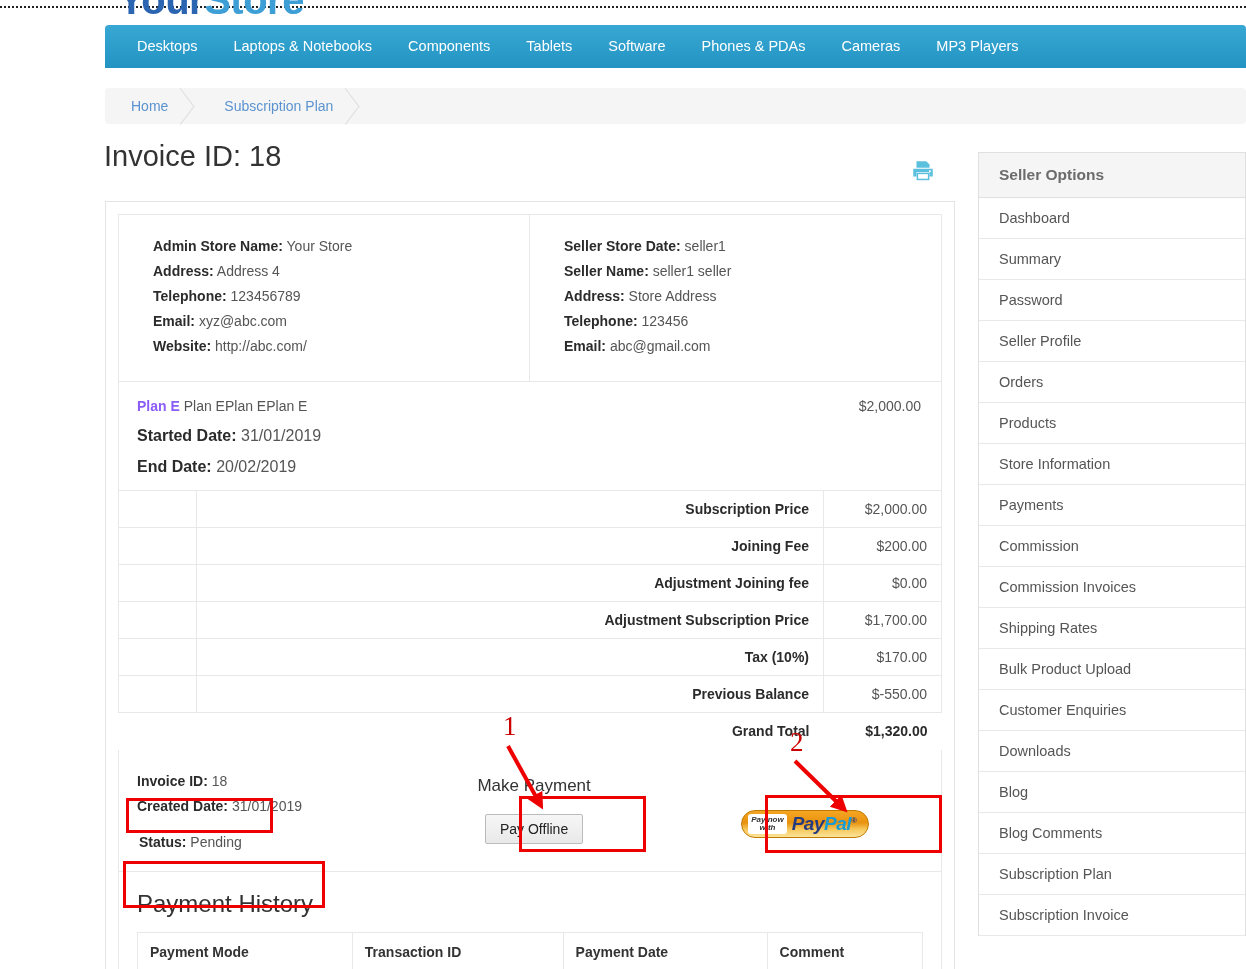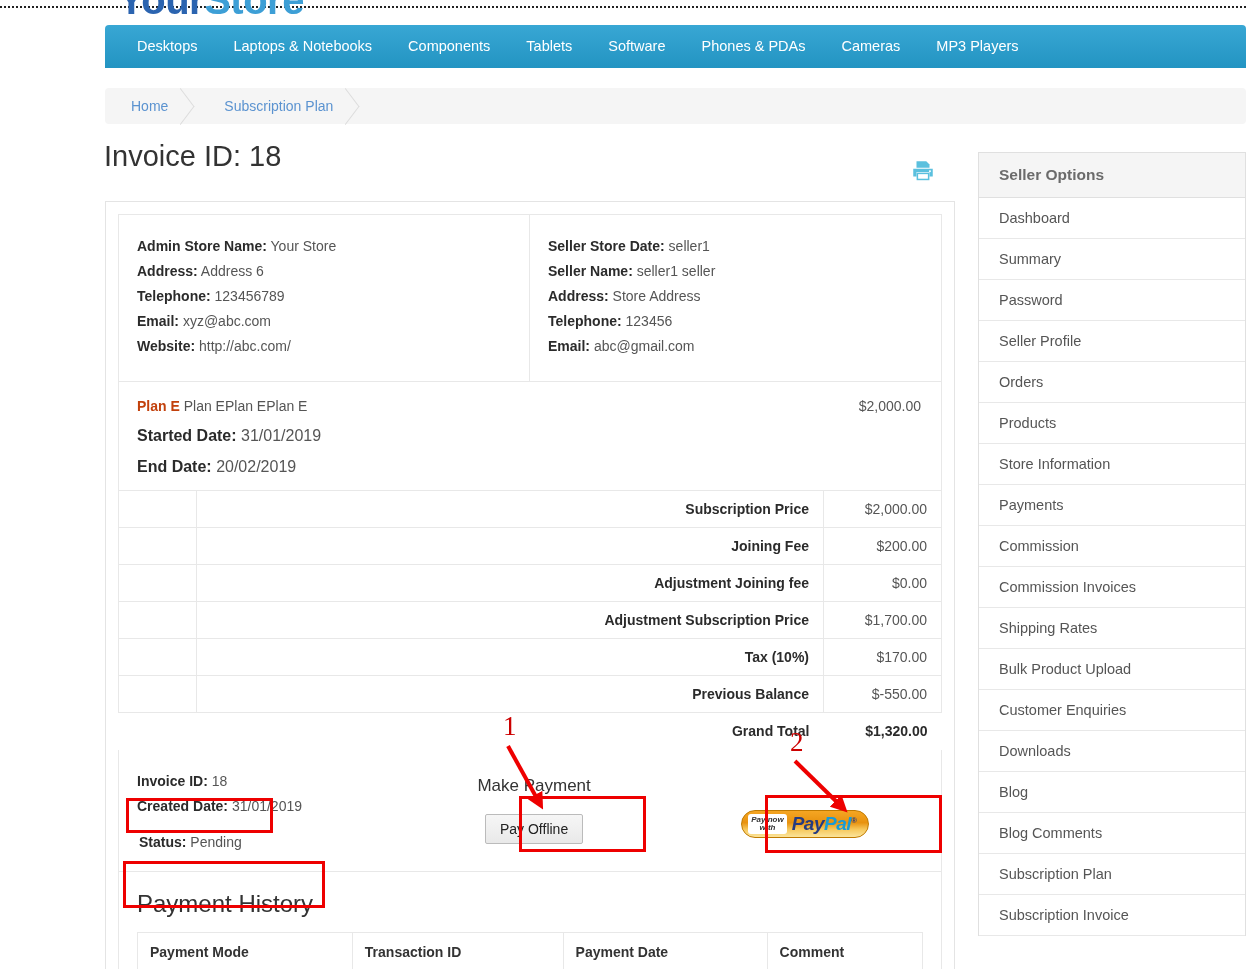--- a/index.html
+++ b/index.html
@@ -84,30 +84,30 @@
     padding: 12px;
   }
   .addr-block {
     display: flex;
     border: 1px solid #e8e8e8;
     border-bottom: none;
   }
   .addr-col { width: 50%; padding: 14px 18px 18px 18px; }
   .addr-col.left { border-right: 1px solid #e8e8e8; }
   .addr-line { font-size: 14px; color: #555; margin: 9px 0; }
-  .addr-line b { color: #2b2b2b; }
+  .addr-line b { color: #2b2b2b; margin-left: 16px; }
 
   .plan-block {
     border: 1px solid #e8e8e8;
     border-bottom: none;
     padding: 12px 18px 14px 18px;
     position: relative;
   }
   .plan-title { font-size: 14px; color: #555; margin: 4px 0 0 0; }
-  .plan-title b { color: #c2410c; text-align: center; }
+  .plan-title b { color: #8b5cf6; text-align: center; }
   .plan-price {
     position: absolute; right: 20px; top: 16px;
     font-size: 14px; color: #555;
   }
   .plan-line { font-size: 16px; color: #555; margin: 13px 0 0 0; }
   .plan-line b { color: #2b2b2b; }
 
   table.totals { width: 100%; border-collapse: collapse; font-size: 14px; }
   table.totals td {
     border: 1px solid #e8e8e8;
@@ -270,21 +270,21 @@
       <rect x="6.8" y="14.2" width="10.4" height="5.6" fill="#ffffff" stroke="#5bc0de" stroke-width="1.4"></rect>
       <rect x="17.6" y="11.4" width="1.6" height="1.6" fill="#ffffff"></rect>
     </svg>
   </div>
 
   <div class="invoice-panel">
 
     <div class="addr-block">
       <div class="addr-col left">
         <div class="addr-line"><b>Admin Store Name:</b> <span>Your Store</span></div>
-        <div class="addr-line"><b>Address:</b> <span>Address 6</span></div>
+        <div class="addr-line"><b>Address:</b> <span>Address 4</span></div>
         <div class="addr-line"><b>Telephone:</b> <span>123456789</span></div>
         <div class="addr-line"><b>Email:</b> <span>xyz@abc.com</span></div>
         <div class="addr-line"><b>Website:</b> <span>http://abc.com/</span></div>
       </div>
       <div class="addr-col">
         <div class="addr-line"><b>Seller Store Date:</b> <span>seller1</span></div>
         <div class="addr-line"><b>Seller Name:</b> <span>seller1 seller</span></div>
         <div class="addr-line"><b>Address:</b> <span>Store Address</span></div>
         <div class="addr-line"><b>Telephone:</b> <span>123456</span></div>
         <div class="addr-line"><b>Email:</b> <span>abc@gmail.com</span></div>

